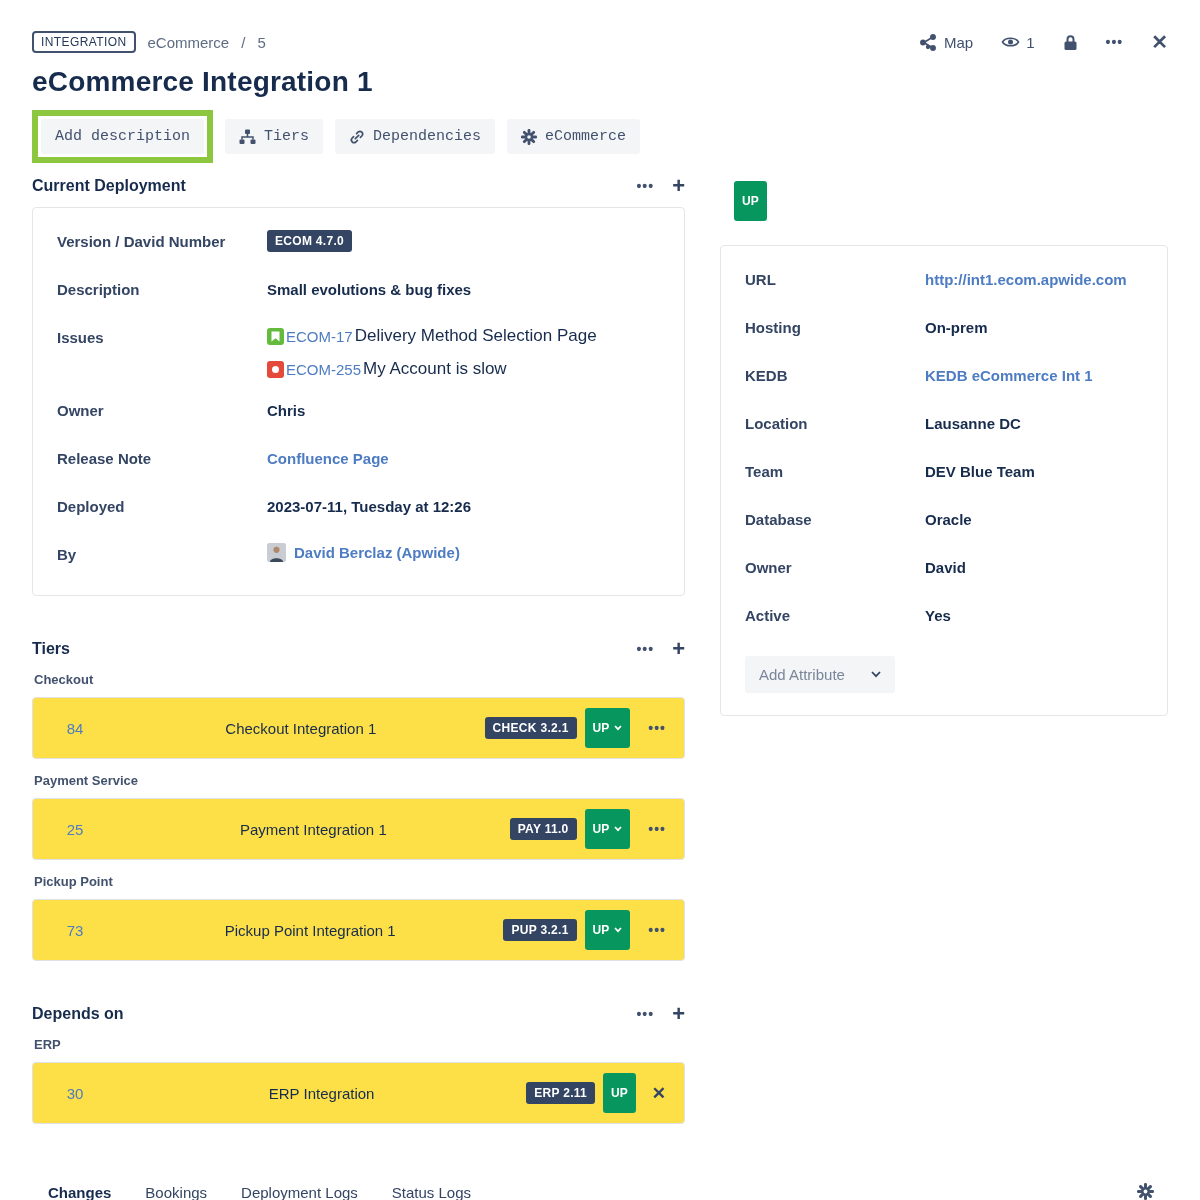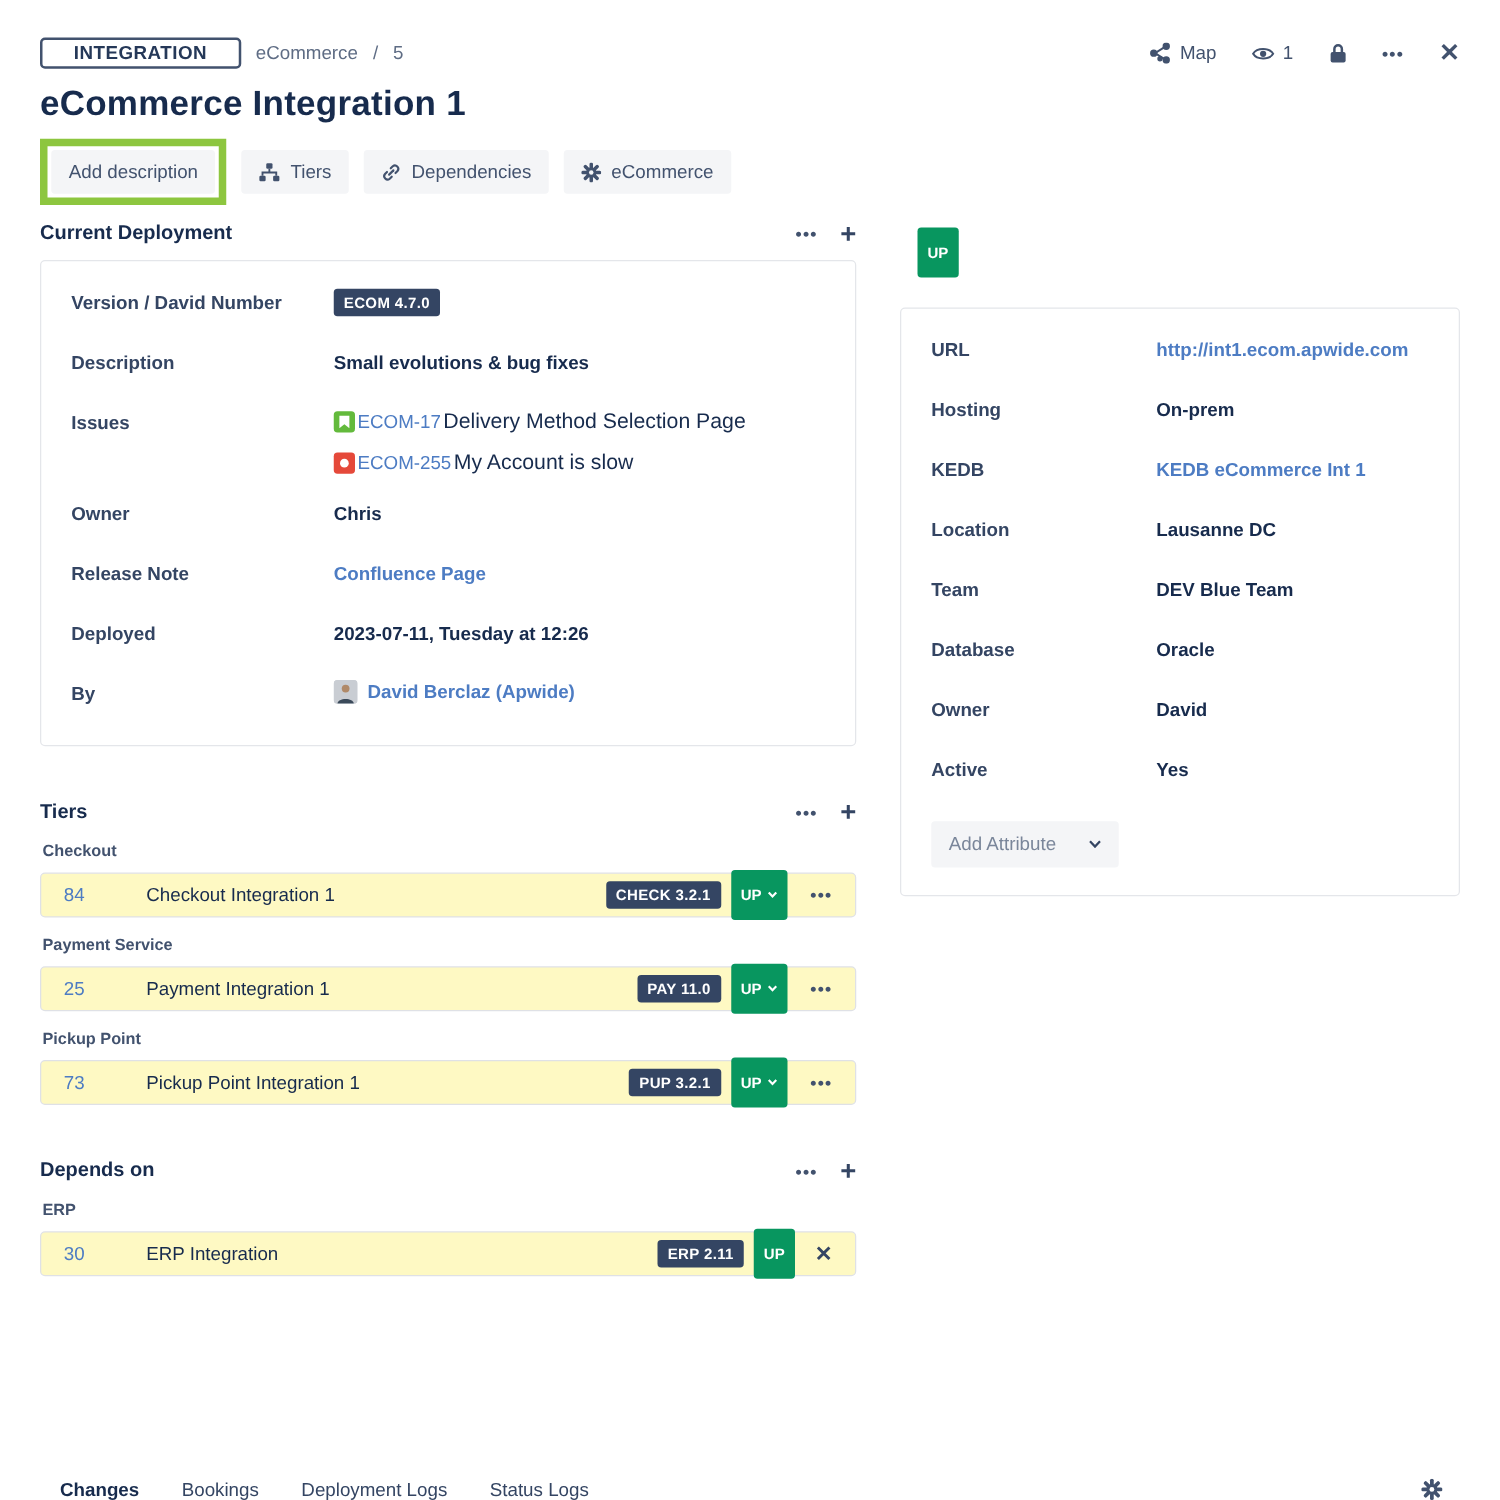--- a/index.html
+++ b/index.html
@@ -9,38 +9,38 @@
     background: #ffffff;
     font-family: "Liberation Sans", sans-serif;
     color: #172B4D;
   }
   .page { padding: 30px 32px 0 32px; }
 
   
   .topbar { display: flex; justify-content: space-between; align-items: center; margin-bottom: 12px; }
   .breadcrumb { display: flex; align-items: center; gap: 12px; }
   .type-badge {
-    border: 2px solid #42526E; border-radius: 4px; padding: 2px 25px;
-    font-size: 15px; font-weight: bold; letter-spacing: .4px; color: #253858;
+    border: 2px solid #42526E; border-radius: 4px; padding: 2px 7px;
+    font-size: 12px; font-weight: normal; letter-spacing: .4px; color: #253858;
   }
   .crumb { color: #5E6C84; font-size: 15px; }
   .crumb-sep, .crumb-count { color: #5E6C84; font-size: 15px; }
   .top-actions { display: flex; align-items: center; gap: 28px; }
   .top-action { display: flex; align-items: center; gap: 6px; color: #42526E; font-size: 15px; cursor: pointer; }
   .icon-more { font-size: 14px; font-weight: bold; letter-spacing: 1px; color: #42526E; }
   .icon-close { font-size: 20px; color: #42526E; font-weight: bold; }
 
   
   .page-title { font-size: 28px; font-weight: bold; color: #172B4D; margin: 2px 0 12px 0; letter-spacing: .2px; }
   .toolbar { display: flex; align-items: center; gap: 12px; margin-bottom: 14px; }
   .btn {
     display: inline-flex; align-items: flex-end; gap: 8px;
     background: #F4F5F7; border: none; border-radius: 3px;
     padding: 9px 14px; font-size: 15px; color: #42526E; cursor: pointer;
-    font-family: Liberation Sans, sans-serif;
+    font-family: Liberation Mono, monospace;
   }
   .annotation-box { border: 6px solid #8dc63f; padding: 3px; display: inline-block; }
 
   
   .columns { display: flex; gap: 35px; align-items: flex-start; }
   .col-left { width: 653px; flex: 0 0 653px; }
   .col-right { width: 448px; flex: 0 0 448px; }
 
   
   .section-header { display: flex; justify-content: space-between; align-items: center; margin-bottom: 12px; }
@@ -77,23 +77,23 @@
   .issue-key { color: #4d7cc3; font-size: 15px; cursor: pointer; }
   .issue-summary { color: #172B4D; font-size: 17px; }
 
   .by-line { display: flex; align-items: center; gap: 8px; }
   .avatar { width: 19px; height: 19px; border-radius: 3px; overflow: hidden; background: #cfd4da; flex: 0 0 19px; }
 
   
   .group-section { margin-top: 44px; }
   .group-label { font-size: 13px; font-weight: 600; color: #42526E; margin: 14px 0 10px 2px; }
   .tier-row {
-    display: flex; align-items: center; height: 36px;
-    border: 1px solid #DFE1E6; border-radius: 4px; background: #fef9c3;
-    padding: 0 18px; margin-bottom: 4px;
+    display: flex; align-items: center; height: 62px;
+    border: 1px solid #DFE1E6; border-radius: 4px; background: #fde047;
+    padding: 0 18px; margin-bottom: 4px; text-align: center;
   }
   .tier-id { width: 48px; flex: 0 0 48px; font-size: 15px; }
   .tier-name { flex: 1; font-size: 15px; color: #172B4D; margin-left: 18px; }
   .tier-badges { display: flex; align-items: center; gap: 8px; }
   .tier-more { margin-left: 18px; cursor: pointer; }
   .tier-close { margin-left: 16px; font-size: 17px; color: #344563; font-weight: bold; cursor: pointer; }
 
   
   .env-status { margin: 4px 0 24px 14px; }
   .add-attribute {

